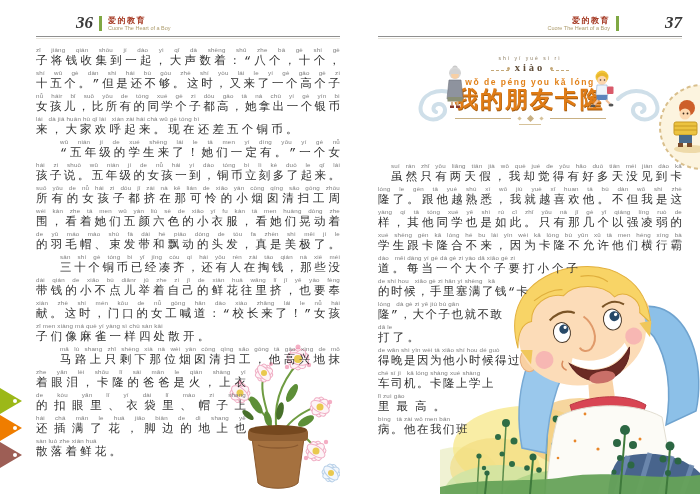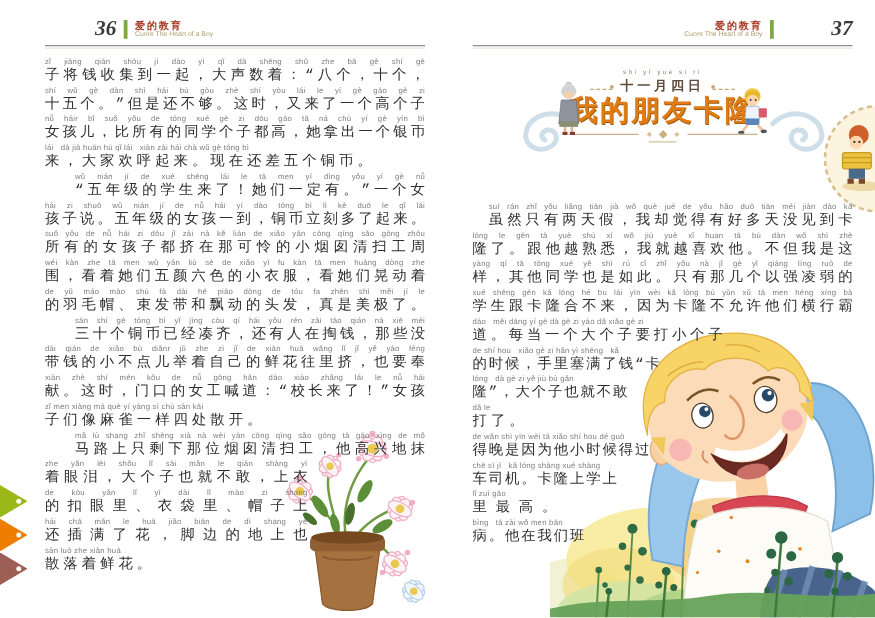--- a/index.html
+++ b/index.html
@@ -138,21 +138,21 @@
       <div class="tline">
       <div class="py">zǐ men xiàng má què yí yàng sì chù sàn kāi</div>
       <div class="zh">子们像麻雀一样四处散开。</div>
     </div>
       <div class="tline just ind">
       <div class="py">mǎ lù shang zhǐ shèng xià nà wèi yān cōng qīng sǎo gōng   tā gāo xìng de mǒ</div>
       <div class="zh">马路上只剩下那位烟囱清扫工，他高兴地抹</div>
     </div>
       <div class="tline just w210">
       <div class="py">zhe yǎn lèi   shǒu lǐ sāi mǎn le qián   shàng yī</div>
-      <div class="zh">着眼泪，大个子也就不敢，上衣</div>
+      <div class="zh">着眼泪，卡隆的爸爸是火，上衣</div>
     </div>
       <div class="tline just w210">
       <div class="py">de kòu yǎn lǐ   yī dài lǐ   mào zi shang</div>
       <div class="zh">的扣眼里、衣袋里、帽子上</div>
     </div>
       <div class="tline just w210">
       <div class="py">hái chā mǎn le huā   jiǎo biān de dì shang yě</div>
       <div class="zh">还插满了花，脚边的地上也</div>
     </div>
       <div class="tline">
@@ -299,23 +299,24 @@
       <rect x="10.5" y="26" width="11" height="5" fill="#5b84bc"></rect>
       <path d="M12,31 L8,36" stroke="#f0c09a" stroke-width="2.2"></path>
       <path d="M20,31 L24,35" stroke="#f0c09a" stroke-width="2.2"></path>
       <ellipse cx="7" cy="37" rx="2.5" ry="1.5" fill="#555555"></ellipse>
       <ellipse cx="25" cy="36" rx="2.5" ry="1.5" fill="#555555"></ellipse>
     </svg>
 
     <div class="date-py">shí yī yuè sì rì</div>
     <div class="date-row">
       <span class="flourish fl-l"></span>
-      <span class="date">十一月四日</span>
+      <span class="date">xiào</span>
       <span class="flourish fl-r"></span>
     </div>
+    <div class="title-py">wǒ de péng you kǎ lóng</div>
     <div class="title-zh">我的朋友卡隆</div>
     <div class="orn-row">
       <span class="orn-line"></span>
       <span class="diamond small"></span>
         <span class="diamond"></span>
         <span class="diamond small"></span>
       <span class="orn-line"></span>
     </div>
     <div class="orn-sub"></div>
   </div>

